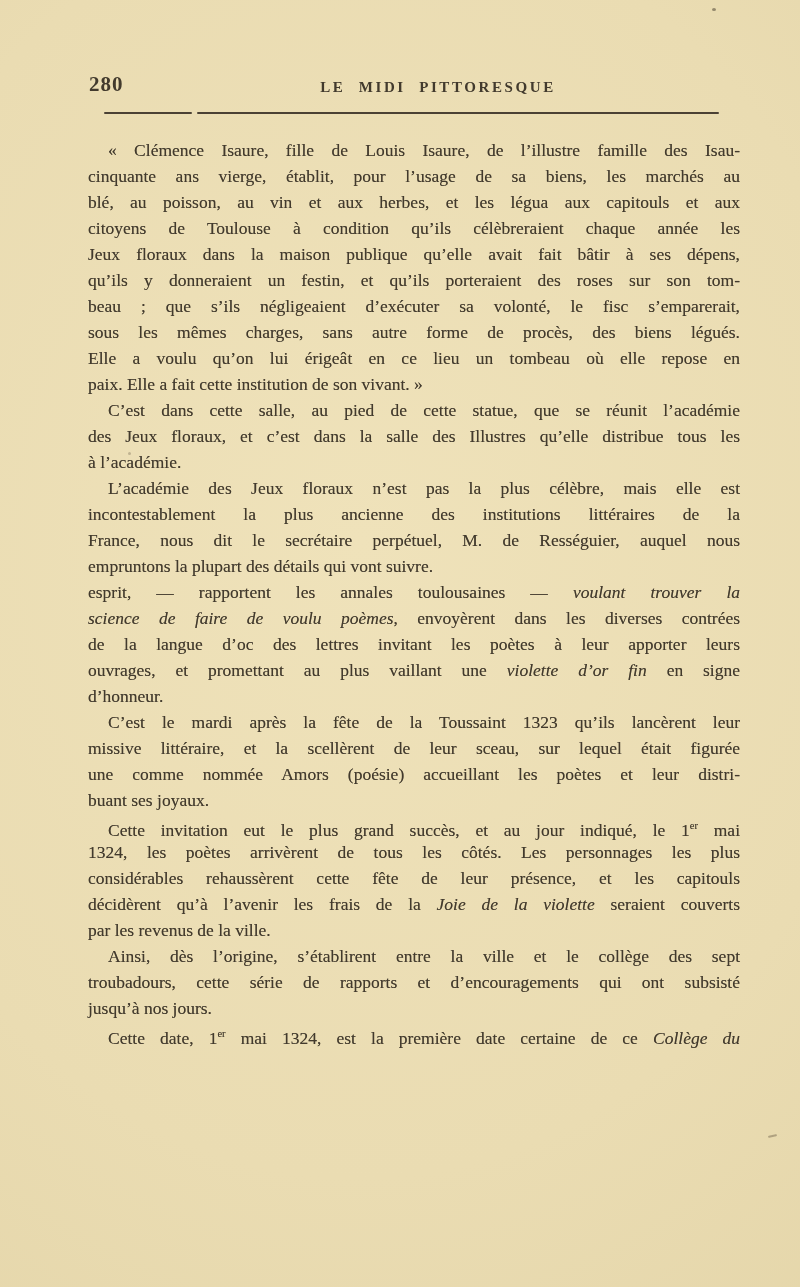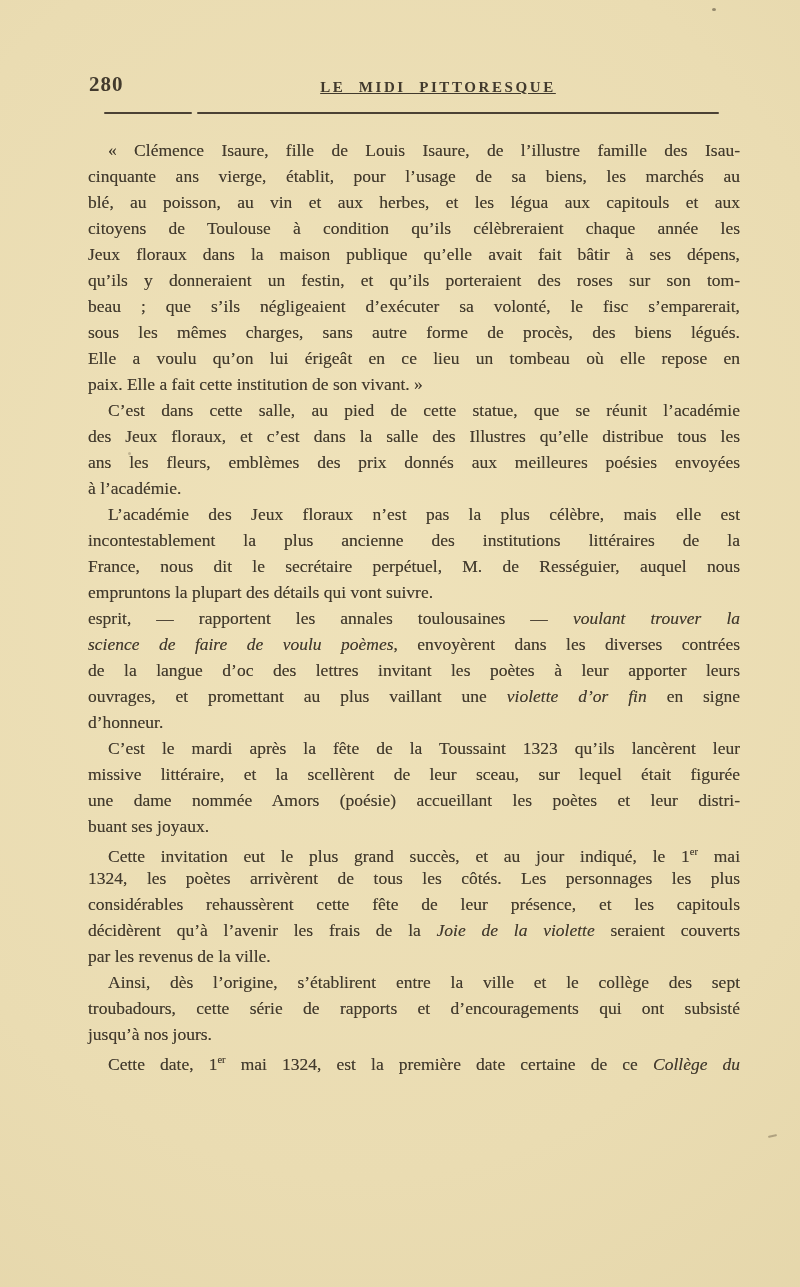--- a/index.html
+++ b/index.html
@@ -26,21 +26,20 @@
   .page-number{
     position:absolute;left:89px;top:72px;
     font-size:21px;font-weight:700;letter-spacing:1px;
   }
   .running-title{
     position:absolute;left:438px;top:79px;
     transform:translateX(-50%);
     font-size:15px;font-weight:700;
     letter-spacing:2.6px;word-spacing:7px;
     white-space:nowrap;
-    text-decoration:underline;
   }
   .rule-seg{
     position:absolute;top:112px;height:2px;
     background:var(--rule);
     border-radius:1px;
   }
   .rule-a{left:104px;width:88px;}
   .rule-b{left:197px;width:522px;}
   .text-block{
     position:absolute;left:88px;top:137px;width:652px;
@@ -81,34 +80,33 @@
       <div class="line"><span>blé, au poisson, au vin et aux herbes, et les légua aux capitouls et aux</span></div>
       <div class="line"><span>citoyens de Toulouse à condition qu’ils célèbreraient chaque année les</span></div>
       <div class="line"><span>Jeux floraux dans la maison publique qu’elle avait fait bâtir à ses dépens,</span></div>
       <div class="line"><span>qu’ils y donneraient un festin, et qu’ils porteraient des roses sur son tom-</span></div>
       <div class="line"><span>beau ; que s’ils négligeaient d’exécuter sa volonté, le fisc s’emparerait,</span></div>
       <div class="line"><span>sous les mêmes charges, sans autre forme de procès, des biens légués.</span></div>
       <div class="line"><span>Elle a voulu qu’on lui érigeât en ce lieu un tombeau où elle repose en</span></div>
       <div class="line last"><span>paix. Elle a fait cette institution de son vivant. »</span></div>
       <div class="line indent"><span>C’est dans cette salle, au pied de cette statue, que se réunit l’académie</span></div>
       <div class="line"><span>des Jeux floraux, et c’est dans la salle des Illustres qu’elle distribue tous les</span></div>
-      <div class="line"><span>ans les fleurs, emblèmes des prix donnés aux meilleures poésies envoyées</span></div>
       <div class="line last"><span>à l’académie.</span></div>
       <div class="line indent"><span>L’académie des Jeux floraux n’est pas la plus célèbre, mais elle est</span></div>
       <div class="line"><span>incontestablement la plus ancienne des institutions littéraires de la</span></div>
       <div class="line"><span>France, nous dit le secrétaire perpétuel, M. de Rességuier, auquel nous</span></div>
       <div class="line last"><span>empruntons la plupart des détails qui vont suivre.</span></div>
       <div class="line"><span>esprit, — rapportent les annales toulousaines — </span><span class="it">voulant trouver la</span></div>
       <div class="line"><span class="it">science de faire de voulu poèmes</span><span>, envoyèrent dans les diverses contrées</span></div>
       <div class="line"><span>de la langue d’oc des lettres invitant les poètes à leur apporter leurs</span></div>
       <div class="line"><span>ouvrages, et promettant au plus vaillant une </span><span class="it">violette d’or fin</span><span> en signe</span></div>
       <div class="line last"><span>d’honneur.</span></div>
       <div class="line indent"><span>C’est le mardi après la fête de la Toussaint 1323 qu’ils lancèrent leur</span></div>
       <div class="line"><span>missive littéraire, et la scellèrent de leur sceau, sur lequel était figurée</span></div>
-      <div class="line"><span>une dame nommée Amors (poésie) accueillant les poètes et leur distri-</span></div>
+      <div class="line"><span>une comme nommée Amors (poésie) accueillant les poètes et leur distri-</span></div>
       <div class="line last"><span>buant ses joyaux.</span></div>
       <div class="line indent"><span>Cette invitation eut le plus grand succès, et au jour indiqué, le 1</span><span class="sup">er</span><span> mai</span></div>
       <div class="line"><span>1324, les poètes arrivèrent de tous les côtés. Les personnages les plus</span></div>
       <div class="line"><span>considérables rehaussèrent cette fête de leur présence, et les capitouls</span></div>
       <div class="line"><span>décidèrent qu’à l’avenir les frais de la </span><span class="it">Joie de la violette</span><span> seraient couverts</span></div>
       <div class="line last"><span>par les revenus de la ville.</span></div>
       <div class="line indent"><span>Ainsi, dès l’origine, s’établirent entre la ville et le collège des sept</span></div>
       <div class="line"><span>troubadours, cette série de rapports et d’encouragements qui ont subsisté</span></div>
       <div class="line last"><span>jusqu’à nos jours.</span></div>
       <div class="line indent"><span>Cette date, 1</span><span class="sup">er</span><span> mai 1324, est la première date certaine de ce </span><span class="it">Collège du</span></div>

